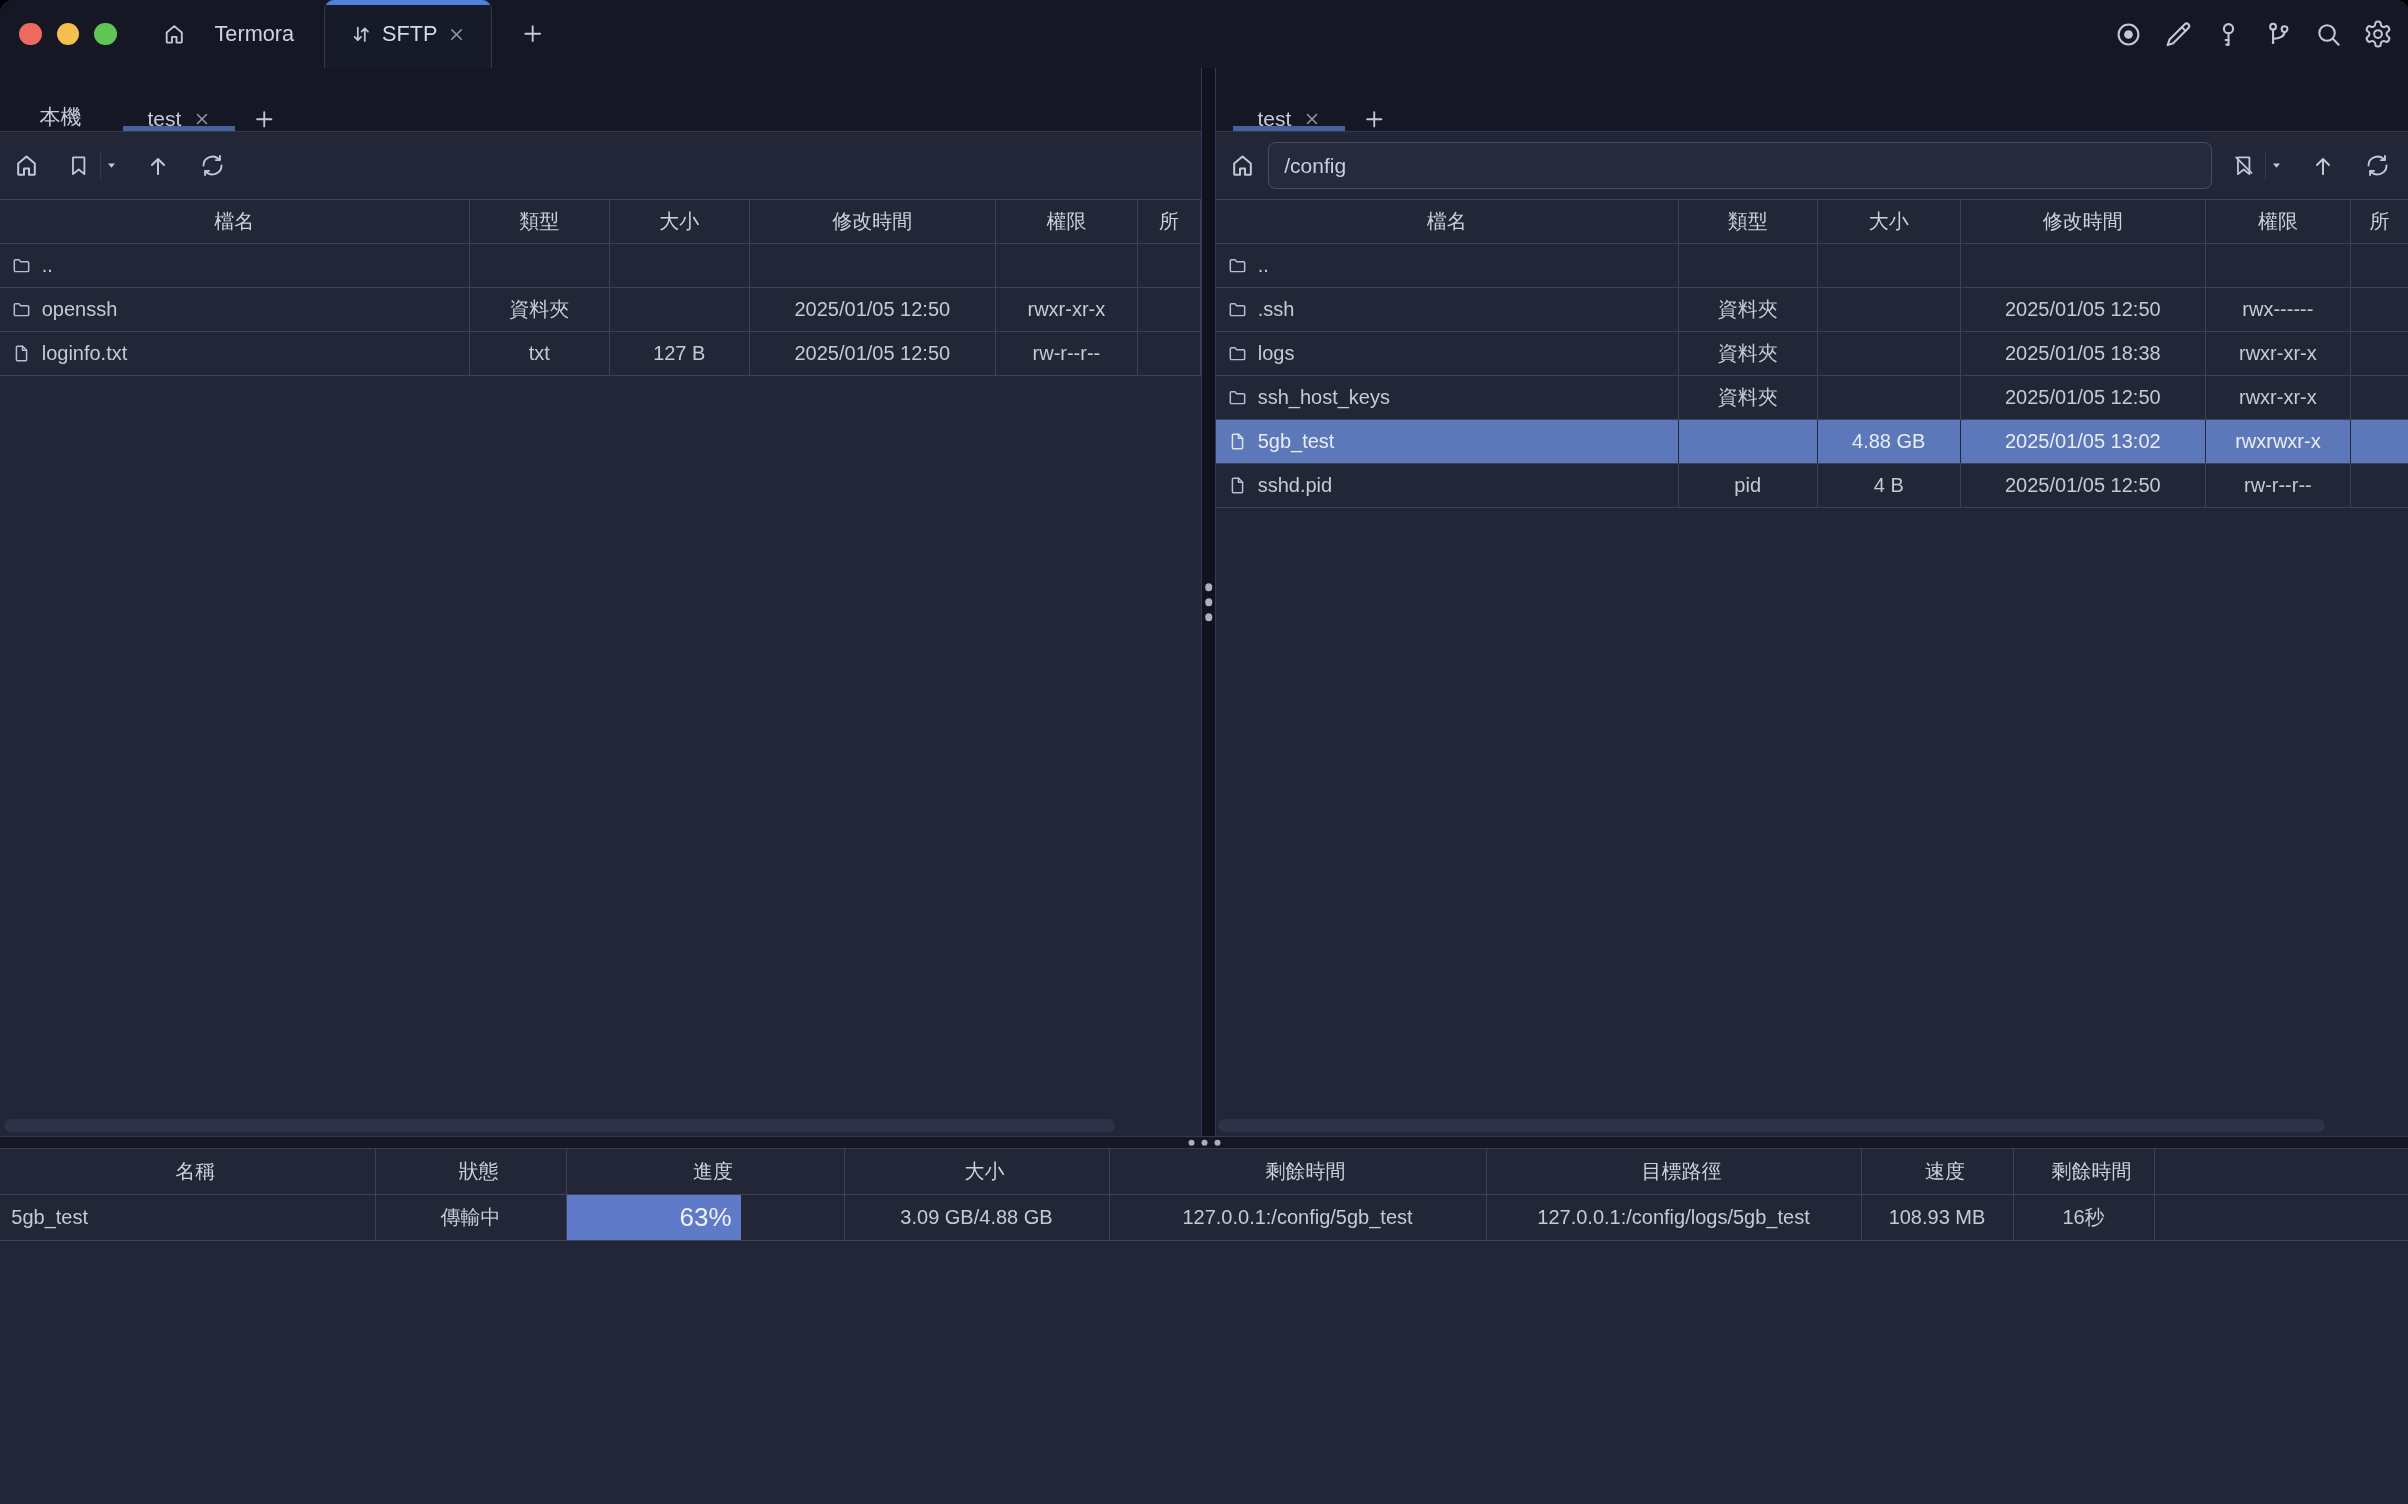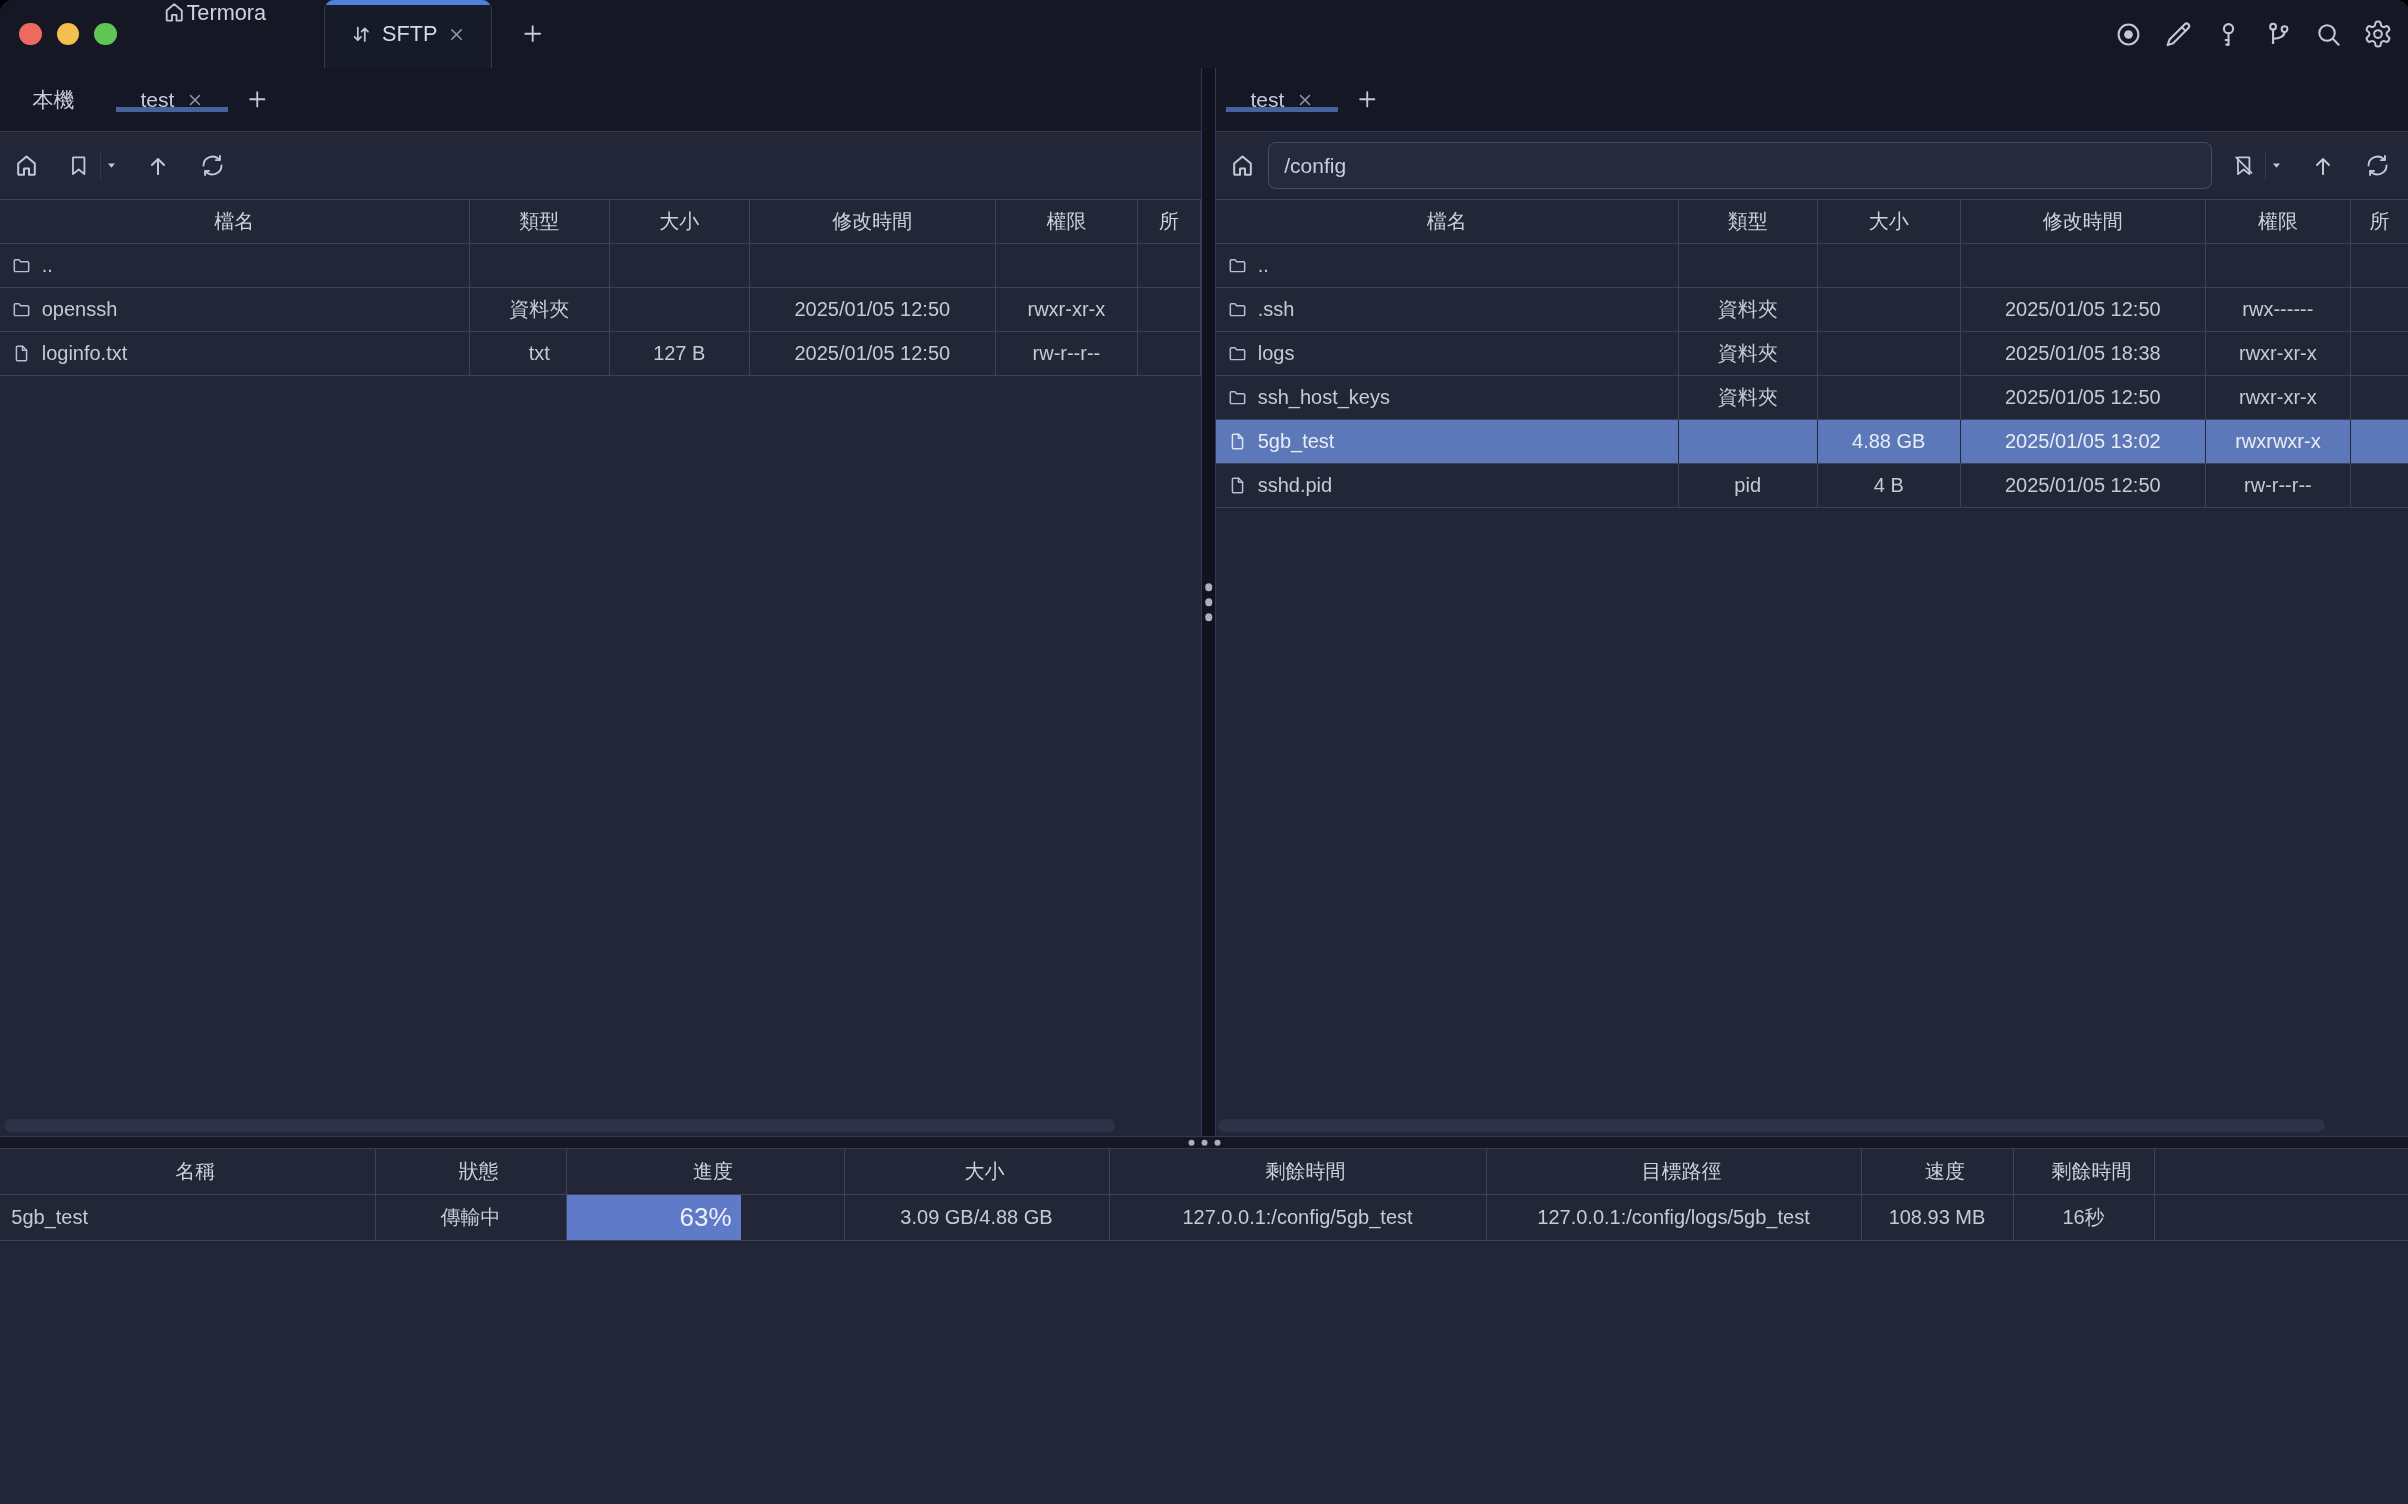--- a/index.html
+++ b/index.html
@@ -15,42 +15,42 @@
   .window{position:relative;width:2409px;height:1505px;background:var(--bg-content);
     border-radius:13px 13px 0 0;overflow:hidden;color:var(--text);}
   svg{display:block;}
   .icon{color:#c2c8d8;}
 
   
   .titlebar{position:absolute;left:0;top:0;width:100%;height:68px;background:var(--bg-dark);}
   .traffic{position:absolute;left:19px;top:22.6px;display:flex;gap:15px;}
   .tl{width:22.6px;height:22.6px;border-radius:50%;}
   .tl.red{background:#ed6a5e}.tl.yellow{background:#f4bf4f}.tl.green{background:#61c554}
-  .app-tab{position:absolute;left:162px;top:0;height:68px;display:flex;align-items:flex-start;gap:0;
+  .app-tab{position:absolute;left:162px;top:0;height:68px;display:flex;align-items:center;gap:28px;
     font-size:21.7px;color:#ced3e0;}
   .sftp-tab{position:absolute;left:324px;top:0;width:168px;height:68px;background:var(--bg-tab);
     border-left:0.9px solid var(--border-soft);border-right:0.9px solid var(--border-soft);
     border-radius:9.4px 9.4px 0 0;display:flex;align-items:center;justify-content:center;gap:9px;
     font-size:21.7px;color:#d6dae6;overflow:hidden;}
   .sftp-tab::before{content:"";position:absolute;left:0;top:0;width:100%;height:4.7px;background:var(--accent);}
   .titlebar-plus{position:absolute;left:508px;top:0;height:68px;width:49px;display:flex;align-items:center;justify-content:center;}
   .titlebar-actions{position:absolute;right:15px;top:0;height:68px;display:flex;align-items:center;gap:18px;}
   .tb-btn{width:32px;height:32px;display:flex;align-items:center;justify-content:center;}
 
   
   .main{position:absolute;left:0;top:68px;width:2409px;height:1068px;display:flex;}
   .pane{position:relative;height:100%;background:var(--bg-content);}
   .pane.left{width:1201px;}
   .pane.right{width:1193px;}
   .v-divider{position:relative;width:15px;height:100%;background:#10131e;
     border-left:0.9px solid var(--border-soft);border-right:0.9px solid var(--border-soft);}
   .v-dots{position:absolute;left:50%;top:50%;transform:translate(-50%,-50%);display:flex;flex-direction:column;gap:7.5px;}
   .v-dots i,.h-dots i{width:7.5px;height:7.5px;border-radius:50%;background:var(--dot);display:block;}
   .pane-tabs{height:64px;background:var(--bg-dark);border-bottom:0.9px solid var(--border-soft);
-    display:flex;align-items:center;padding-left:8px;}
+    display:flex;align-items:flex-end;padding-left:15px;}
   .ptab{position:relative;display:flex;align-items:center;gap:11.3px;padding:0 24.5px;font-size:21px;color:#c6cbdb;}
   .ptab .close{color:var(--text-dim);}
   .ptab.active::after{content:"";position:absolute;left:0;right:0;bottom:0;height:4.7px;background:var(--underline);}
   .ptab-plus{display:flex;align-items:center;padding:0 17px;}
 
   .pathbar{height:67px;display:flex;align-items:center;padding:0 11.3px 0 5.6px;gap:5.6px;}
   .home-btn{width:41px;height:41px;display:flex;align-items:center;justify-content:center;flex:0 0 auto;}
   .path-input{flex:1;height:47px;background:var(--input-bg);border:1.4px solid var(--input-border);
     border-radius:7.5px;color:#c9cede;font-size:21px;padding:0 15px;outline:none;min-width:0;
     font-family:"Liberation Sans","DejaVu Sans",sans-serif;}

